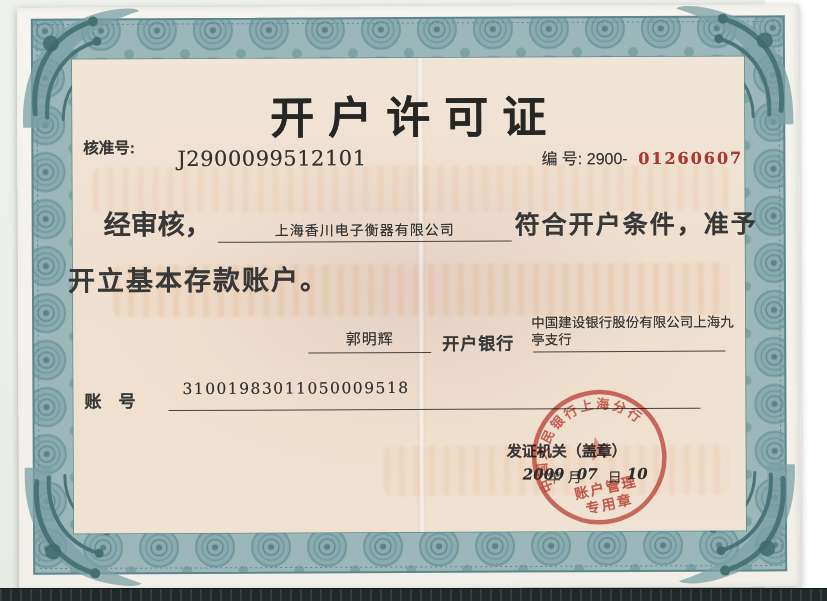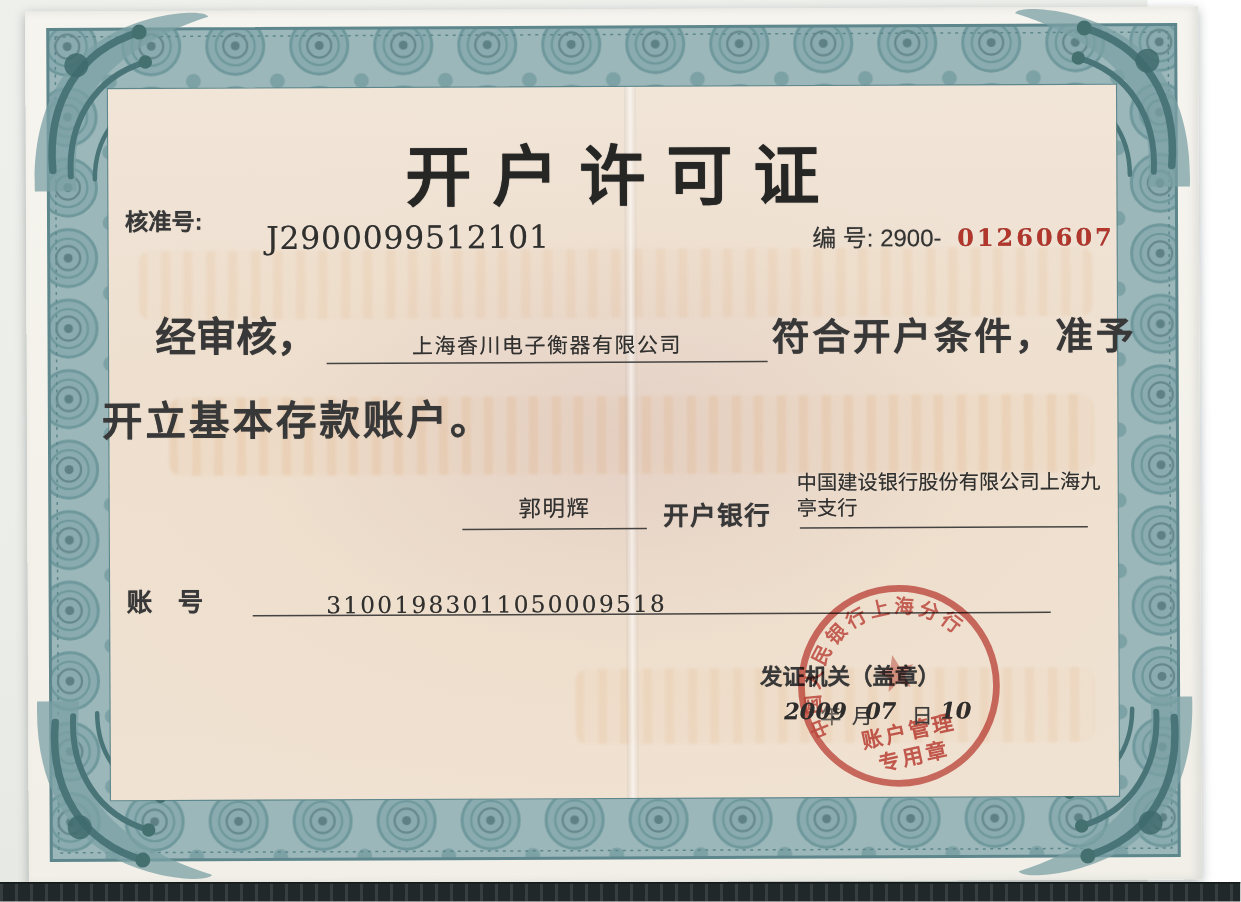--- a/index.html
+++ b/index.html
@@ -114,21 +114,21 @@
     </div>
     <div class="abs lbl" style="left:424px;top:324px;font-size:17px;letter-spacing:1px;">开户银行</div>
     <div class="abs val" style="left:513px;top:309px;width:244px;font-size:13.5px;line-height:17px;">
       <div>中国建设银行股份有限公司上海九</div>
       <div>亭支行</div>
     </div>
     <div class="abs underline" style="left:515px;top:331px;width:192px;height:15px;"></div>
 
     <div class="abs lbl" style="left:66px;top:380px;font-size:17px;">账　号</div>
     <div class="abs underline" style="left:150px;top:372px;width:532px;height:31px;">
-      <span class="val" style="position:absolute;left:14px;top:16px;font-size:15.5px;letter-spacing:1.5px;margin-left:35px;">31001983011050009518</span>
+      <span class="val" style="position:absolute;left:14px;top:1px;font-size:15.5px;letter-spacing:1.5px;">31001983011050009518</span>
     </div>
 
     <div class="abs lbl" style="left:488px;top:434px;font-size:15px;">发证机关（盖章）</div>
     <div>
       <span class="abs val date-num" style="left:504px;top:460px;font-size:15px;">2009</span>
       <span class="abs lbl date-char" style="left:528px;top:461px;font-size:14px;font-weight:400;opacity:.75;">年</span>
       <span class="abs lbl date-char" style="left:549px;top:461px;font-size:14px;font-weight:400;">月</span>
       <span class="abs val date-num" style="left:558px;top:460px;font-size:15px;">07</span>
       <span class="abs lbl date-char" style="left:589px;top:461px;font-size:14px;font-weight:400;">日</span>
       <span class="abs val date-num" style="left:608px;top:460px;font-size:15px;">10</span>

